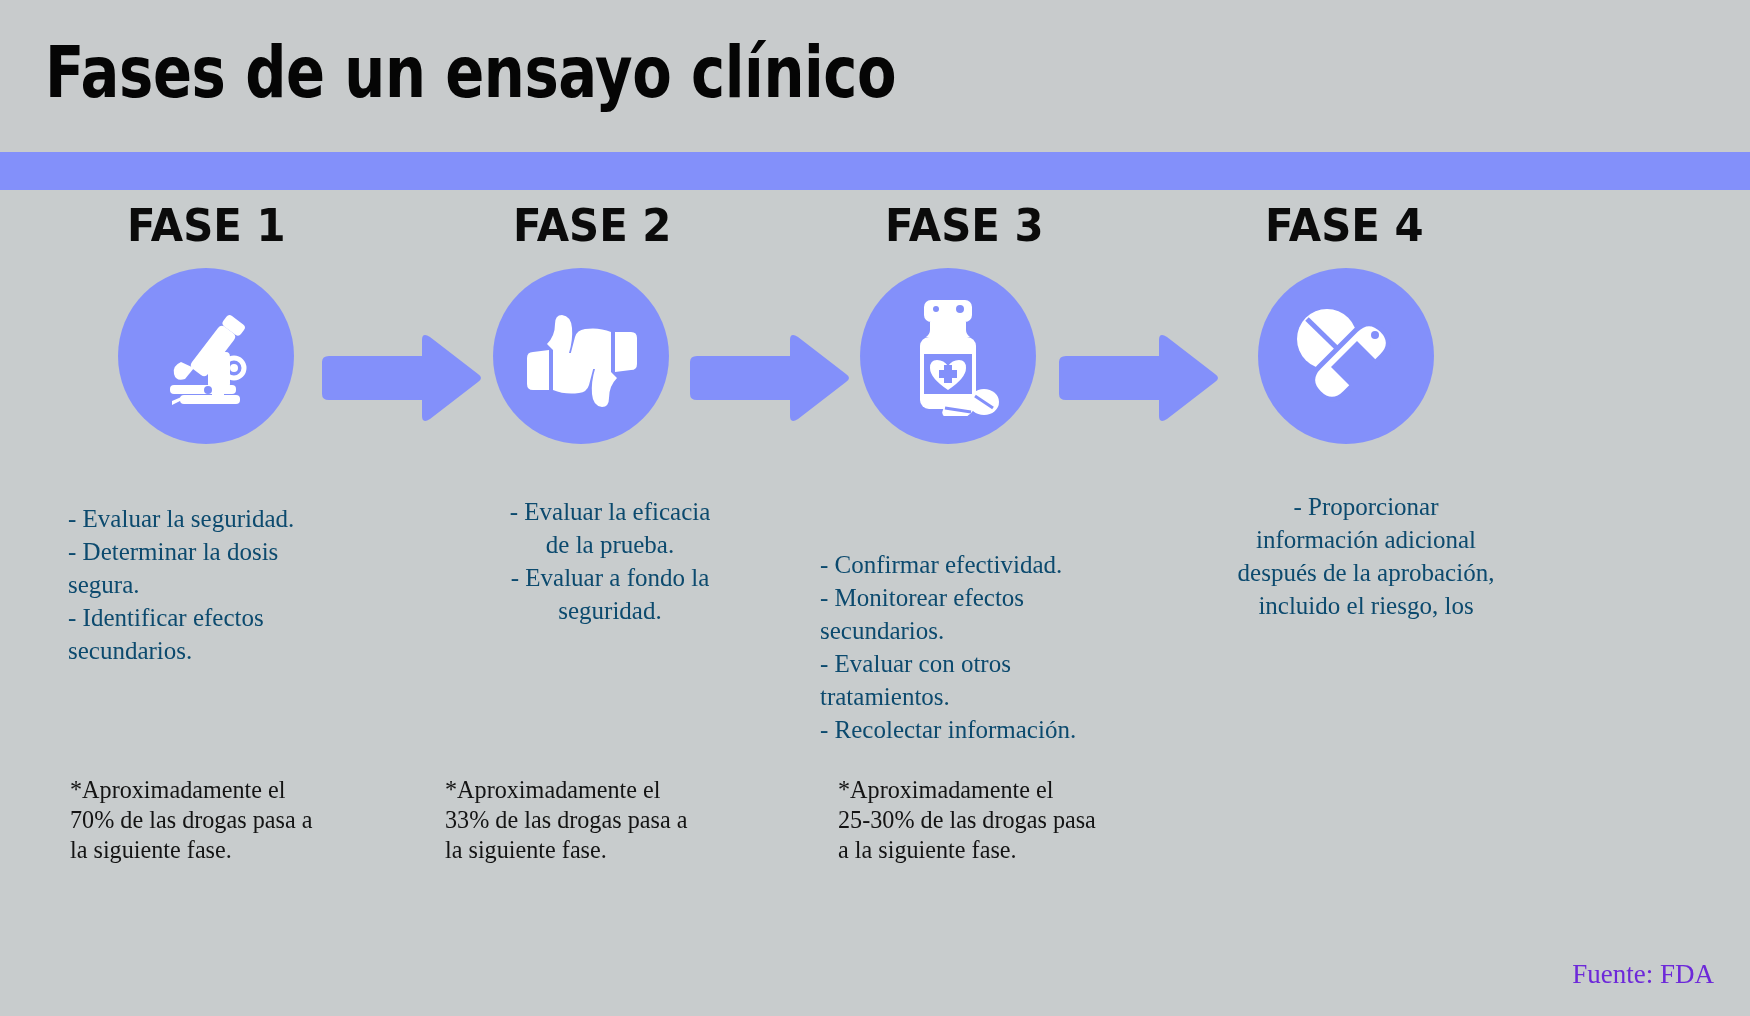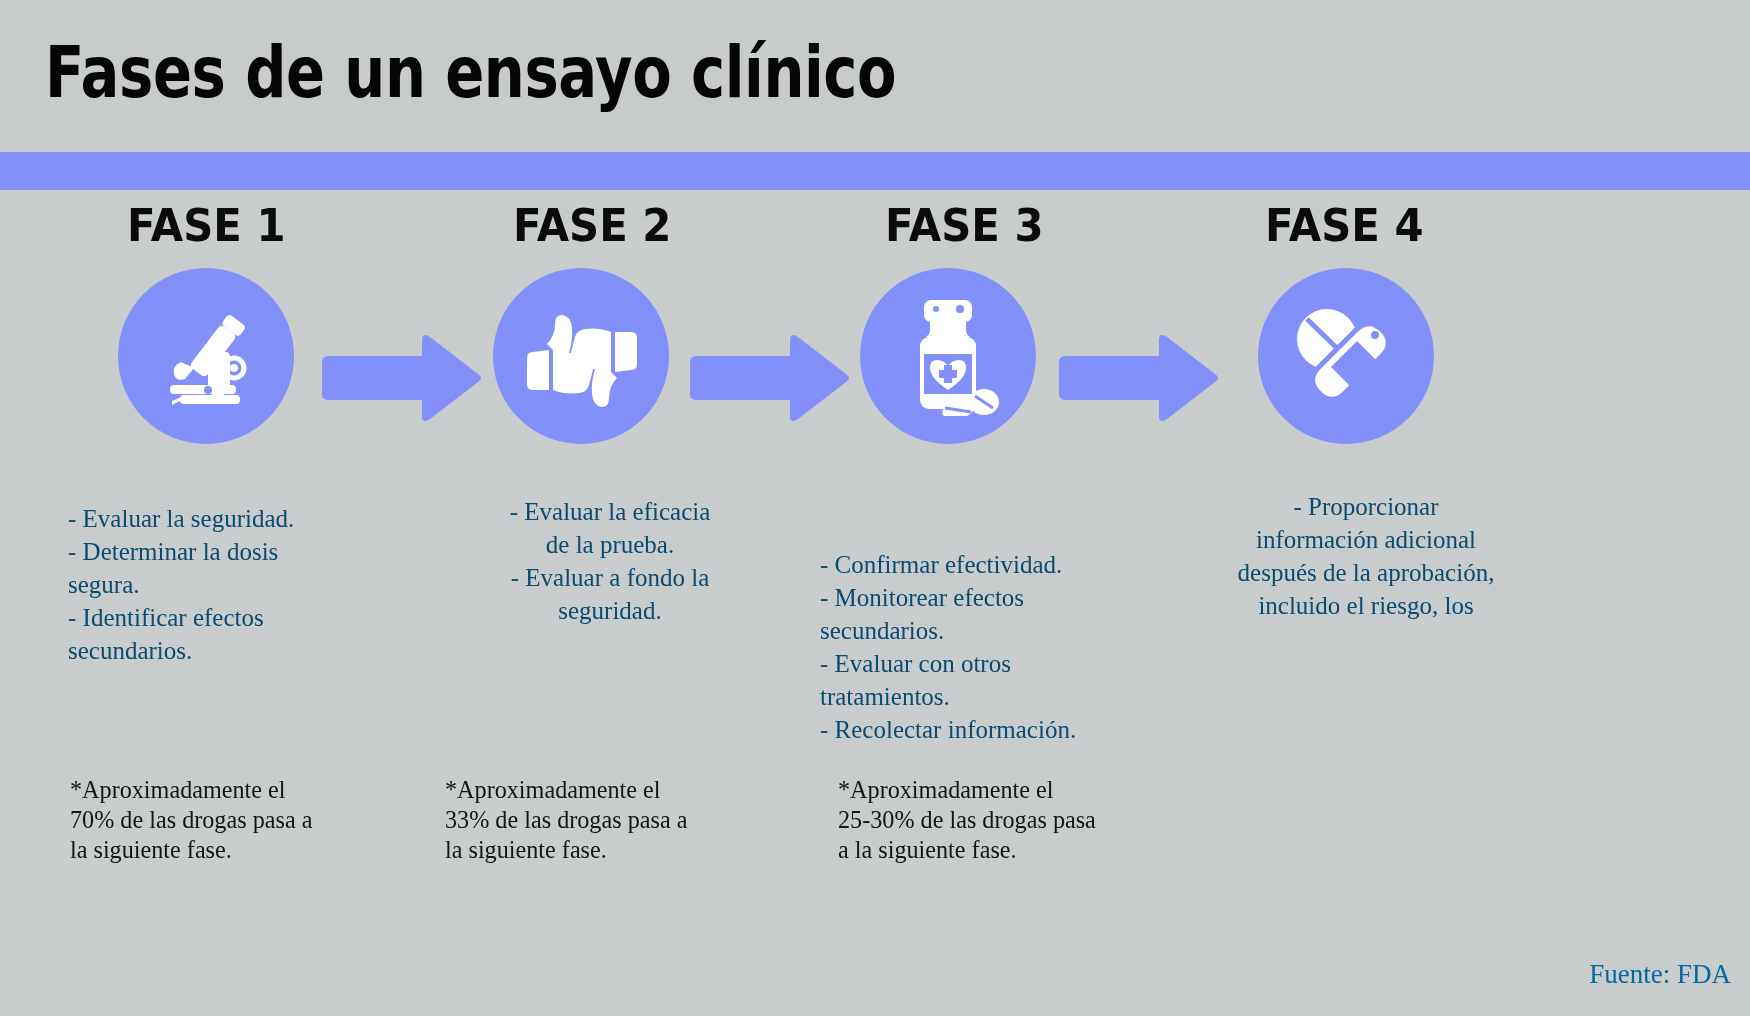--- a/index.html
+++ b/index.html
@@ -139,26 +139,26 @@
     transform-origin: left top;
   }
   .phase-col.c0 .footnote { left: 48px; top: 585px; width: 340px; }
   .phase-col.c1 .footnote { left: 40px; top: 585px; width: 340px; }
   .phase-col.c2 .footnote { left: 58px; top: 585px; width: 340px; }
   .footnote p { margin: 0; }
 
   
   .source {
     position: absolute;
-    right: 19px;
+    right: 36px;
     bottom: 26px;
     font-family: "Liberation Serif", serif;
     font-size: 27px;
     line-height: 32px;
-    color: #0369a1;
+    color: #6d28d9;
   }
 </style>
 </head>
 <body>
 
 <div id="infographic">
 
   <div class="header-band">
     <div class="page-title">Fases de un ensayo clínico</div>
   </div>

